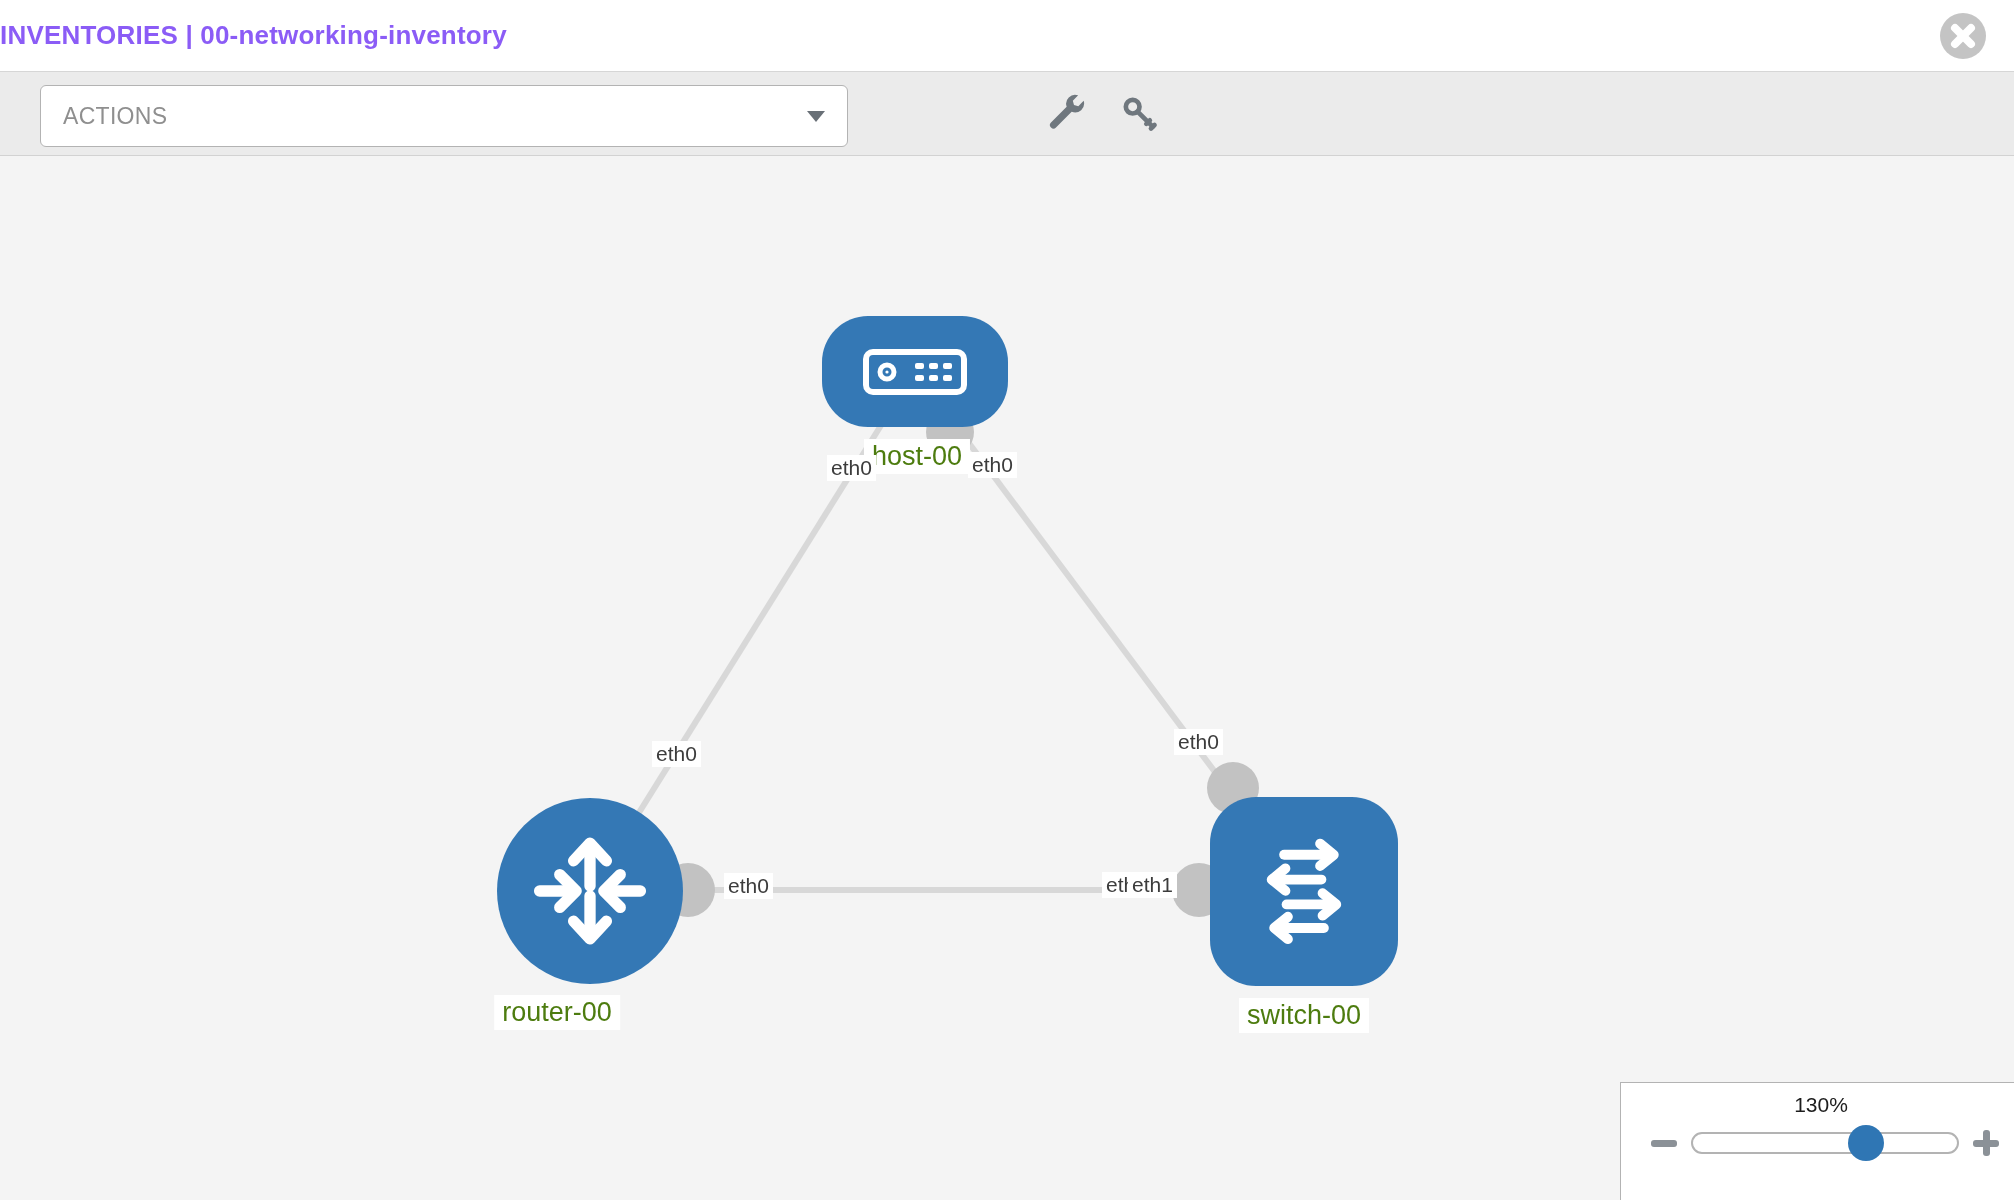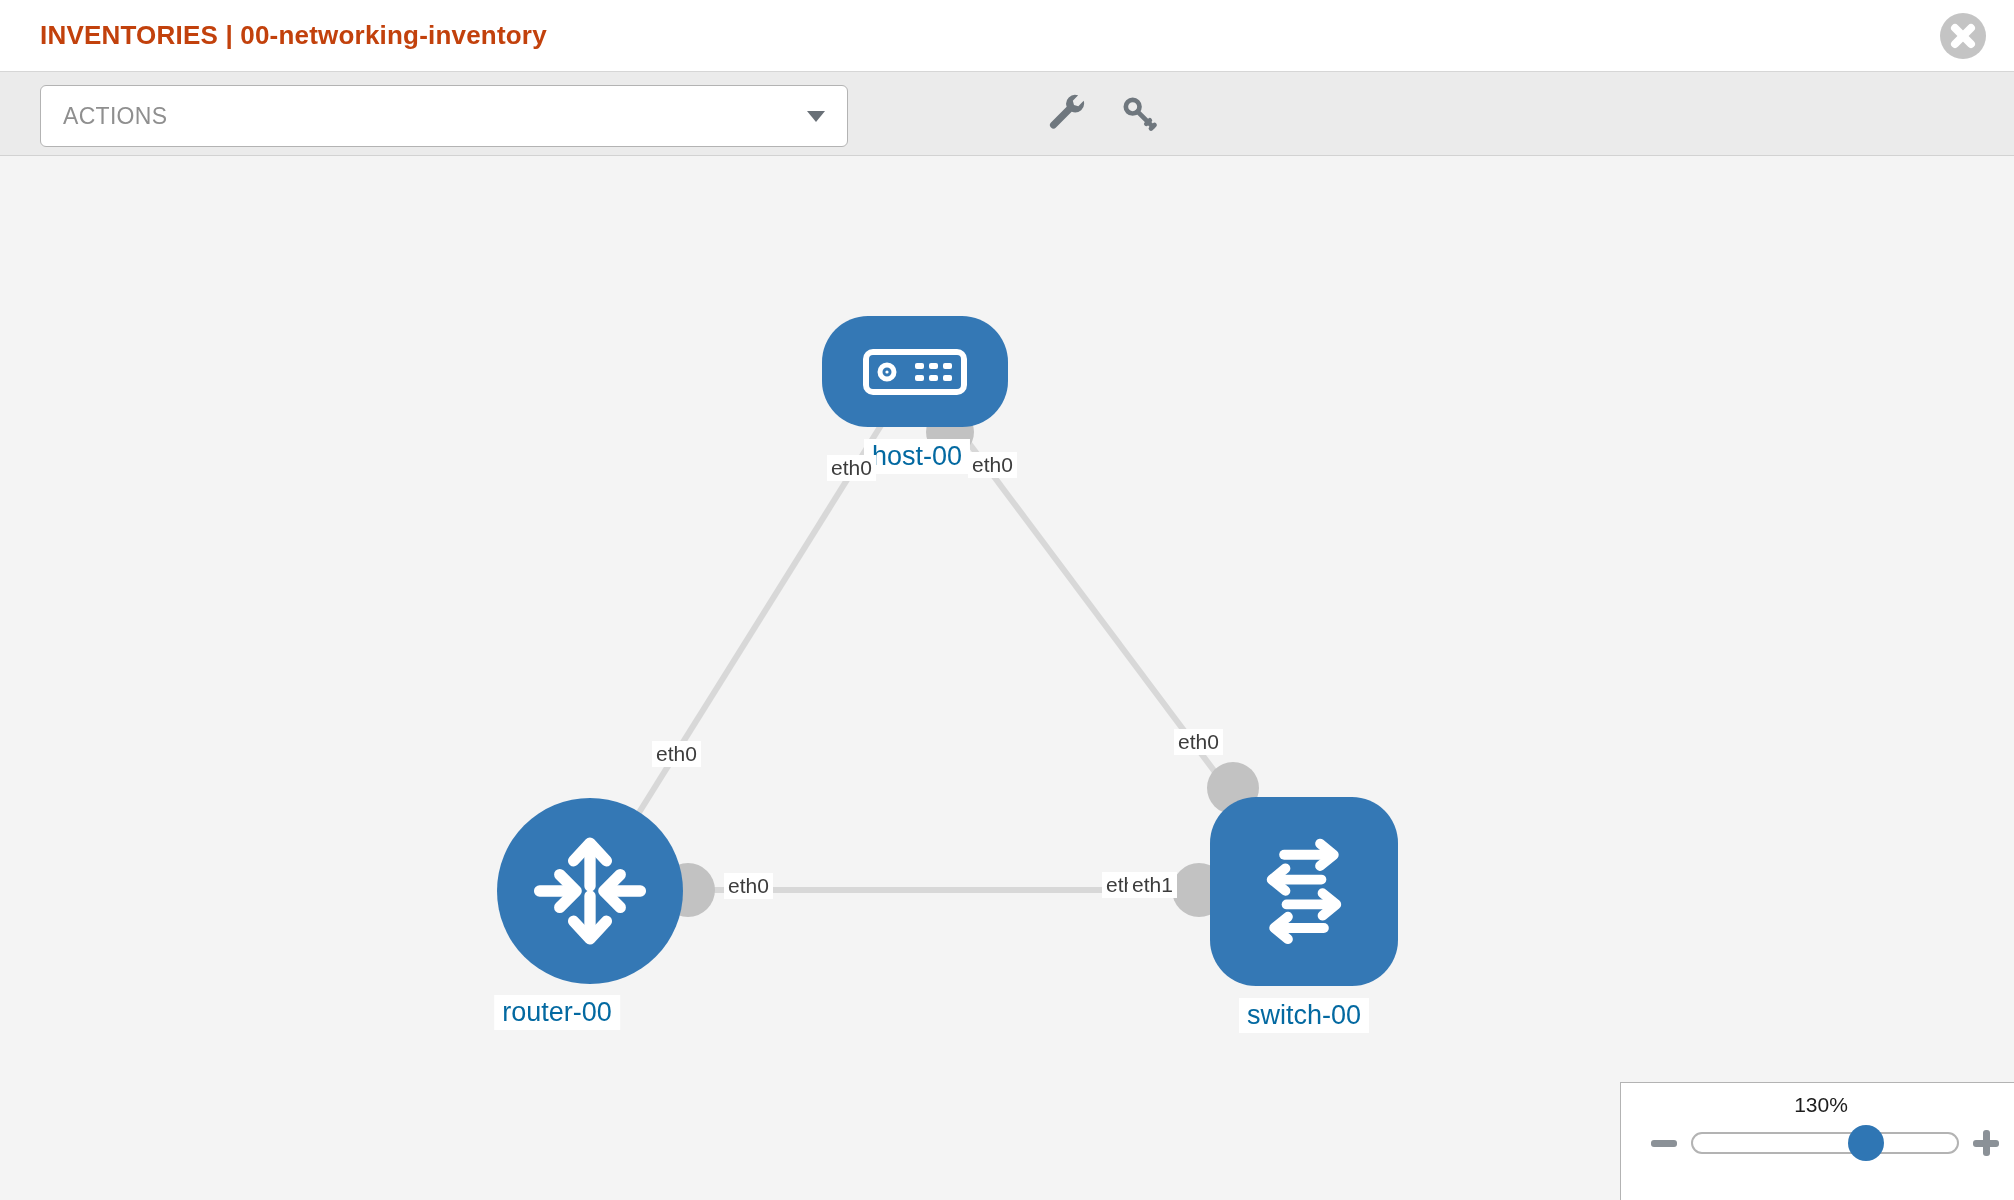--- a/index.html
+++ b/index.html
@@ -7,21 +7,21 @@
     width:2014px;height:1200px;position:relative;overflow:hidden;
     font-family:"Liberation Sans",sans-serif;background:#f4f4f4;
   }
   
   .header{
     position:absolute;left:0;top:0;width:2014px;height:72px;
     background:#ffffff;border-bottom:1px solid #d6d6d6;box-sizing:border-box;
     display:flex;align-items:center;
   }
   .header-title{
-    margin-left:40px;font-size:26px;font-weight:bold;color:#c2410c;letter-spacing:.2px;
+    font-size:26px;font-weight:bold;color:#8b5cf6;letter-spacing:.2px;
   }
   .close-btn{
     position:absolute;right:28px;top:13px;width:46px;height:46px;border-radius:50%;
     background:#c4c4c4;display:flex;align-items:center;justify-content:center;cursor:pointer;
   }
   
   .toolbar{
     position:absolute;left:0;top:72px;width:2014px;height:84px;
     background:#ebebeb;border-bottom:1px solid #d2d2d2;box-sizing:border-box;
   }
@@ -43,21 +43,21 @@
   .tool-wrench{left:1044px;}
   .tool-key{left:1118px;}
   
   .canvas{position:absolute;left:0;top:156px;width:2014px;height:1044px;background:#f4f4f4;}
   .links-svg{position:absolute;left:0;top:0;}
   .node{position:absolute;background:#3478b5;display:flex;align-items:center;justify-content:center;cursor:pointer;}
   .node-host{left:822px;top:160px;width:186px;height:111px;border-radius:46px;}
   .node-router{left:497px;top:642px;width:186px;height:186px;border-radius:50%;}
   .node-switch{left:1210px;top:641px;width:188px;height:189px;border-radius:46px;}
   .node-label{
-    position:absolute;transform:translateX(-50%);background:#ffffff;color:#0369a1;
+    position:absolute;transform:translateX(-50%);background:#ffffff;color:#4d7c0f;
     font-size:27px;padding:2px 8px;white-space:nowrap;
   }
   .lab-host{left:917px;top:283px;}
   .lab-router{left:557px;top:839px;}
   .lab-switch{left:1304px;top:842px;}
   .if-chip{
     position:absolute;background:#ffffff;color:#3c3c3c;font-size:21px;
     padding:1px 4px;white-space:nowrap;line-height:24px;
   }
   .chip-ghost{width:30px;overflow:hidden;}

